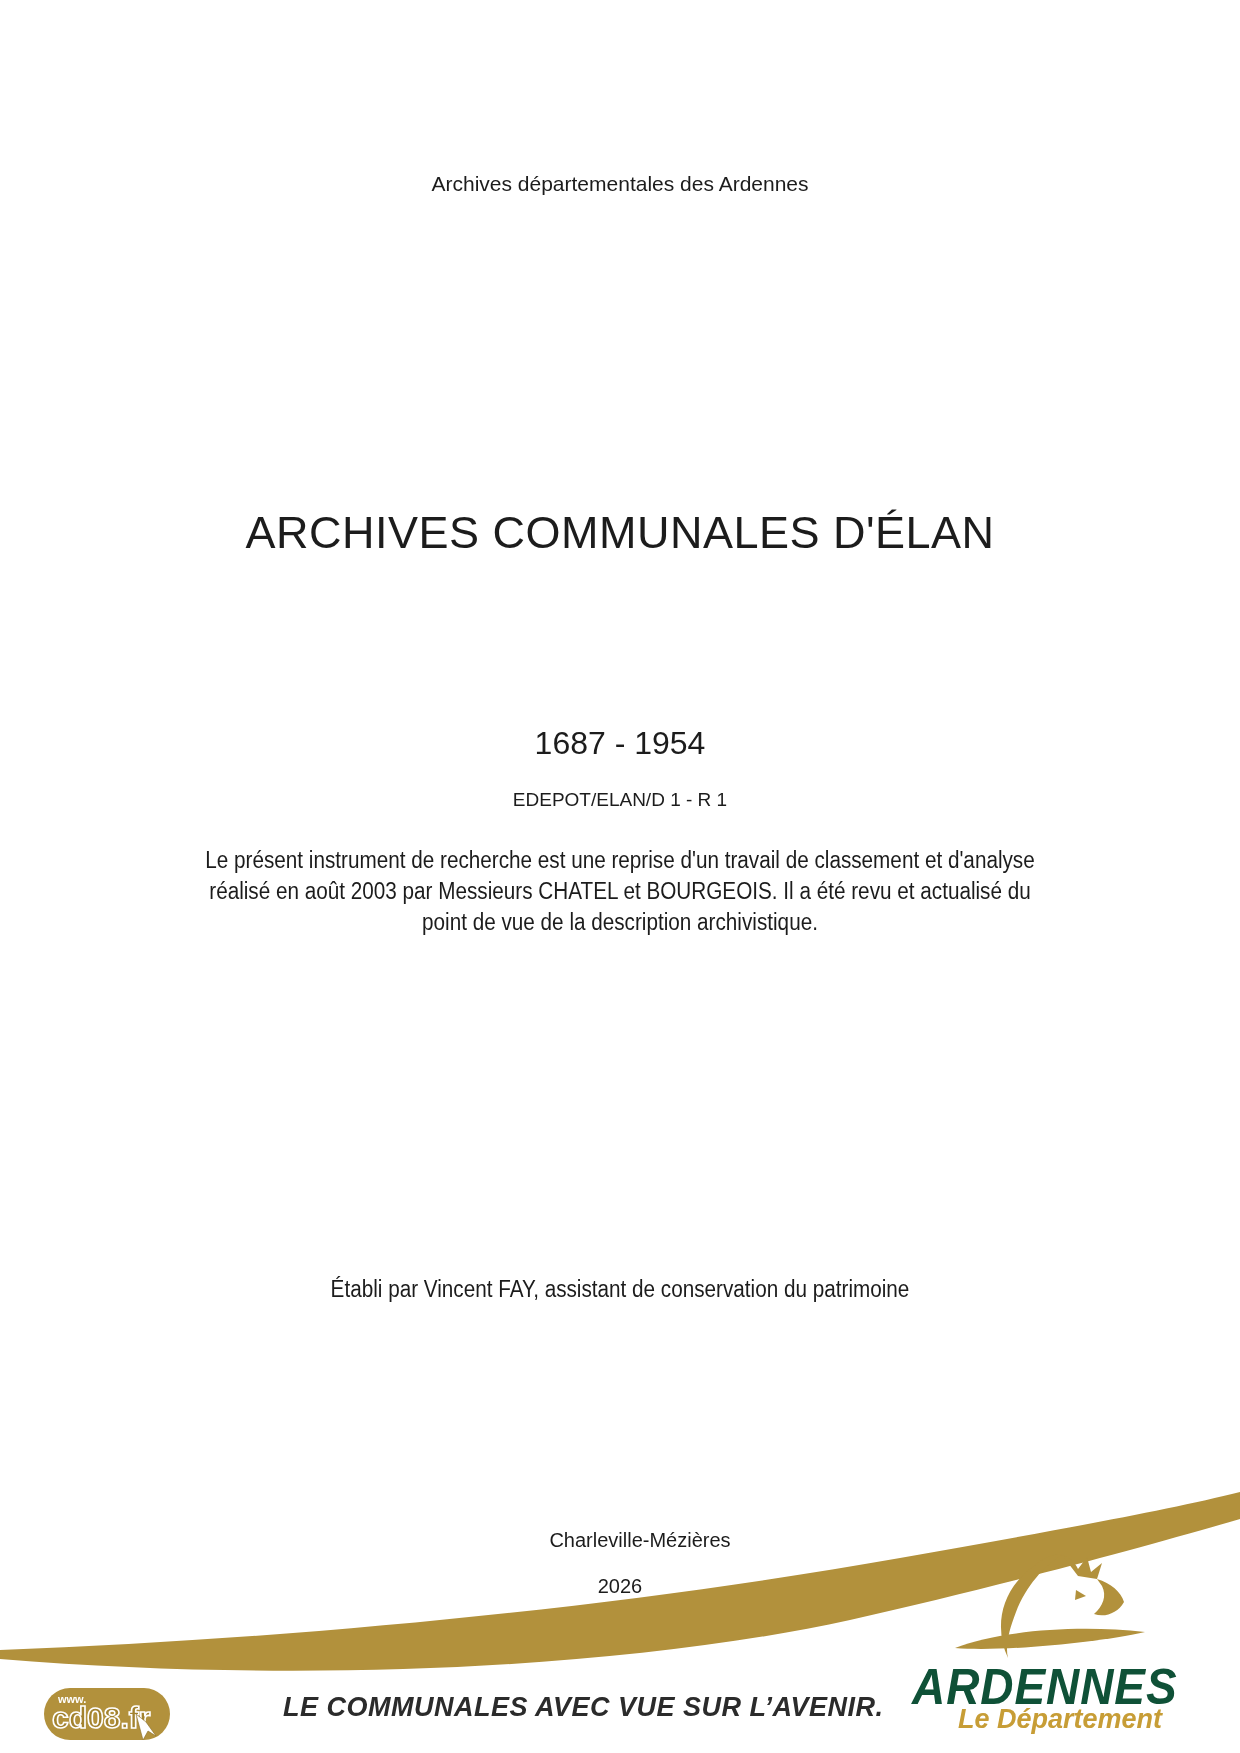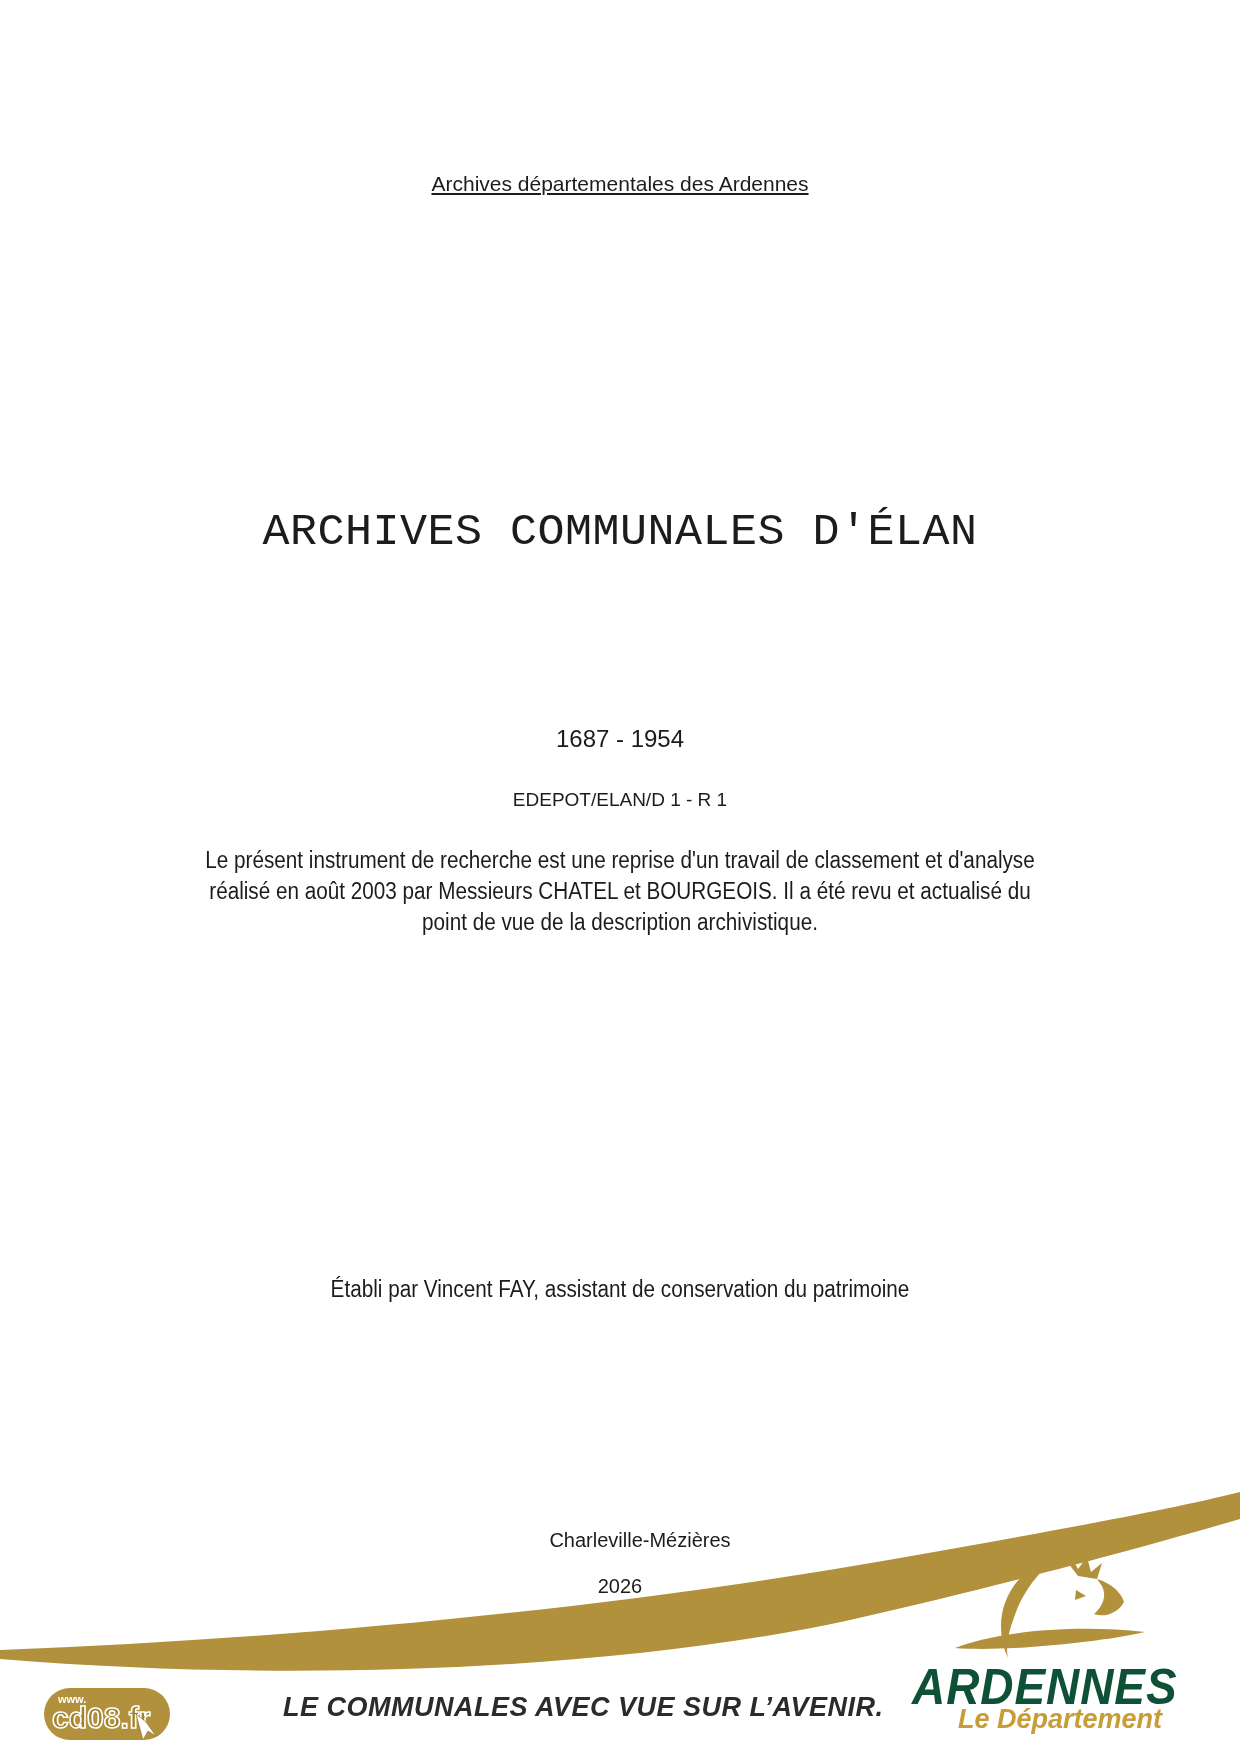--- a/index.html
+++ b/index.html
@@ -14,23 +14,23 @@
   body{
     width:1240px;height:1753px;
     background:#ffffff;
     position:relative;
     overflow:hidden;
     font-family:"Liberation Sans", sans-serif;
     color:var(--ink);
   }
   .abs{position:absolute;}
   .center{left:0;width:1240px;text-align:center;}
-  .institution{top:172px;font-size:21px;text-decoration:underline;}
-  .doc-title{top:508px;font-size:45px;line-height:50px;letter-spacing:0.5px;font-family:Liberation Mono, monospace;}
-  .date-range{top:725px;font-size:24px;}
+  .institution{top:172px;font-size:21px;}
+  .doc-title{top:508px;font-size:45px;line-height:50px;letter-spacing:0.5px;}
+  .date-range{top:725px;font-size:32px;}
   .reference{top:789px;font-size:19px;}
   .description{
     top:845px;left:140px;width:960px;text-align:center;
     font-size:23px;line-height:31px;
     transform:scaleX(0.9);transform-origin:50% 0;
   }
   .author-line{
     top:1276px;font-size:23px;
     transform:scaleX(0.9);transform-origin:50% 0;
   }

